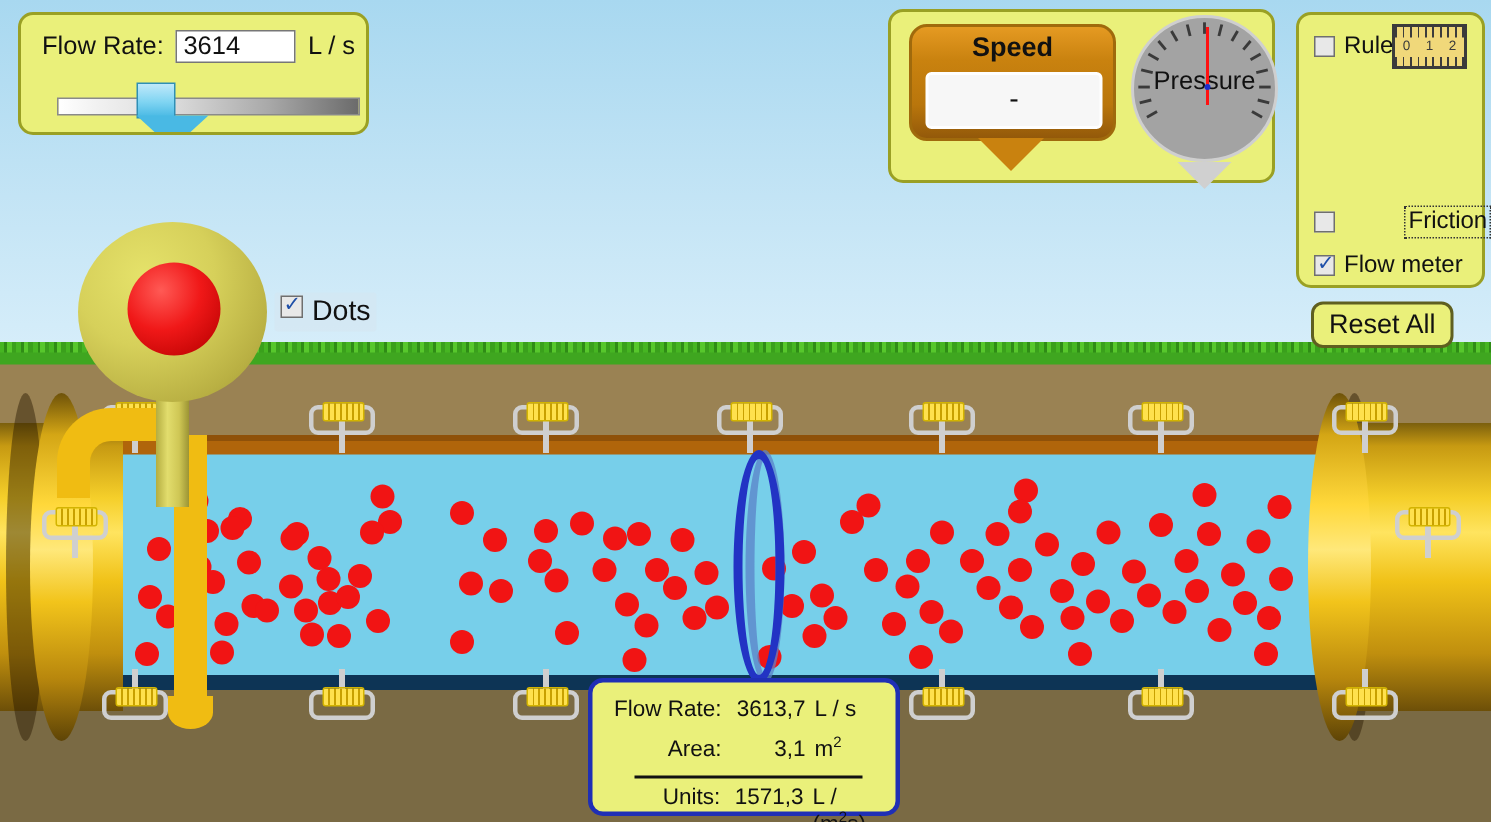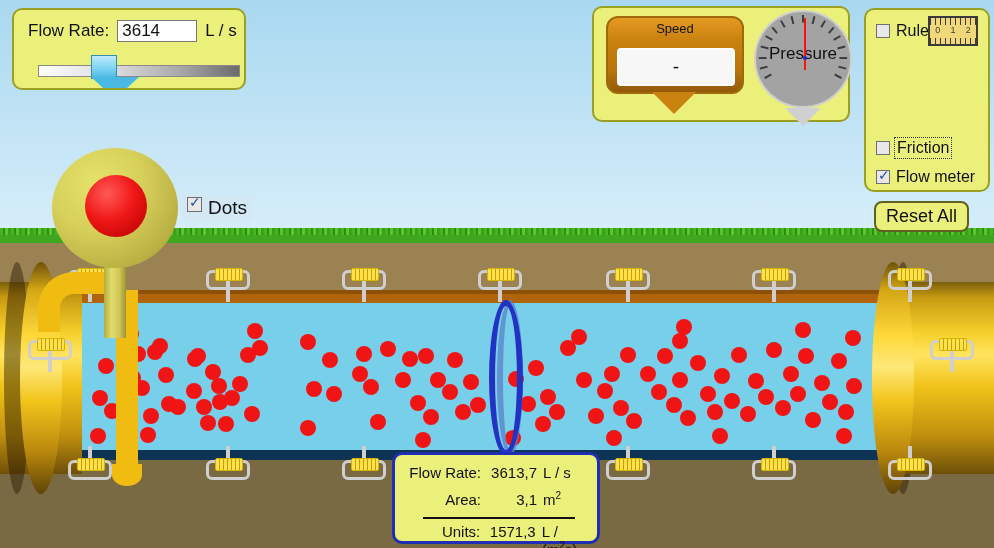--- a/index.html
+++ b/index.html
@@ -96,21 +96,21 @@
      border:1px solid #2f8fb5;}
   .thumb:after{content:"";position:absolute;left:-1px;top:21px;width:24px;height:0;
      border-left:12px solid transparent;border-right:12px solid transparent;
      border-top:11px solid #49b9e4;}
 
   
   #sensor-panel{left:592px;top:6px;width:254px;height:112px;}
   .speed-box{position:absolute;left:12px;top:8px;width:138px;height:78px;border-radius:12px;
      background:linear-gradient(to bottom,#e59a22 0%,#c9820f 30%,#b9760c 70%,#93590a 100%);
      border:2px solid #a06a0c;box-sizing:border-box;}
-  .speed-title{position:absolute;left:0;top:3px;width:100%;text-align:center;font-size:13px;color:#111;}
+  .speed-title{position:absolute;left:0;top:3px;width:100%;text-align:center;font-size:18px;color:#111;font-weight:bold;}
   .speed-readout{position:absolute;left:9px;top:30px;width:118px;height:38px;
      background:#f7f7f7;border:2px solid #fff;border-radius:4px;
      display:flex;align-items:center;justify-content:center;font-size:19px;color:#111;box-sizing:border-box;}
   .speed-point{position:absolute;left:58px;top:84px;width:0;height:0;
      border-left:22px solid transparent;border-right:22px solid transparent;border-top:22px solid #c9820f;}
 
   .gauge{position:absolute;left:160px;top:2px;width:98px;height:98px;border-radius:50%;
      background:#a3a3a3;border:2px solid #cfcfcf;box-sizing:border-box;}
   .gauge .ticks{position:absolute;left:0;top:0;width:100%;height:100%;}
   .gauge-label{position:absolute;left:0;top:32px;width:100%;text-align:center;font-size:17px;color:#111;}
@@ -138,21 +138,21 @@
      justify-content:space-around;font-size:9px;color:#3b3b3b;}
   .units-box{position:absolute;left:9px;top:40px;width:104px;height:78px;
      border:1px solid #4a4a2a;border-radius:6px;box-sizing:border-box;}
   .units-title{position:absolute;left:6px;top:-9px;background:#eaf07a;padding:0 4px;
      font-size:16px;font-weight:bold;color:#111;}
   .radio{width:15px;height:15px;border-radius:50%;border:1px solid #8b8b8b;
      background:radial-gradient(circle at 35% 30%,#fff 0%,#dcdcdc 60%,#bdbdbd 100%);
      position:relative;display:inline-block;flex:0 0 auto;}
   .radio.sel:after{content:"";position:absolute;left:3px;top:3px;width:7px;height:7px;border-radius:50%;
      background:radial-gradient(circle at 35% 30%,#6fb6ff 0%,#1565d8 70%);}
-  .focus-ring{outline:1px dotted #333;outline-offset:1px;padding:0 1px;}
+  .focus-ring{outline:1px dotted #333;outline-offset:1px;padding:0 1px;margin-left:42px;}
 
   
   #dots-control{position:absolute;left:183px;top:195px;display:flex;gap:6px;
      font-size:19px;color:#111;background:rgba(214,230,240,.55);padding:2px 4px;border-radius:2px;}
   #dots-control .cb{width:15px;height:15px;}
 
   
   #reset-all{position:absolute;left:874px;top:201px;width:95px;height:31px;
      background:#eaf07a;border:2px solid #5f5f20;border-radius:8px;
      font-size:18px;color:#111;font-family:"Liberation Sans",sans-serif;cursor:pointer;}

